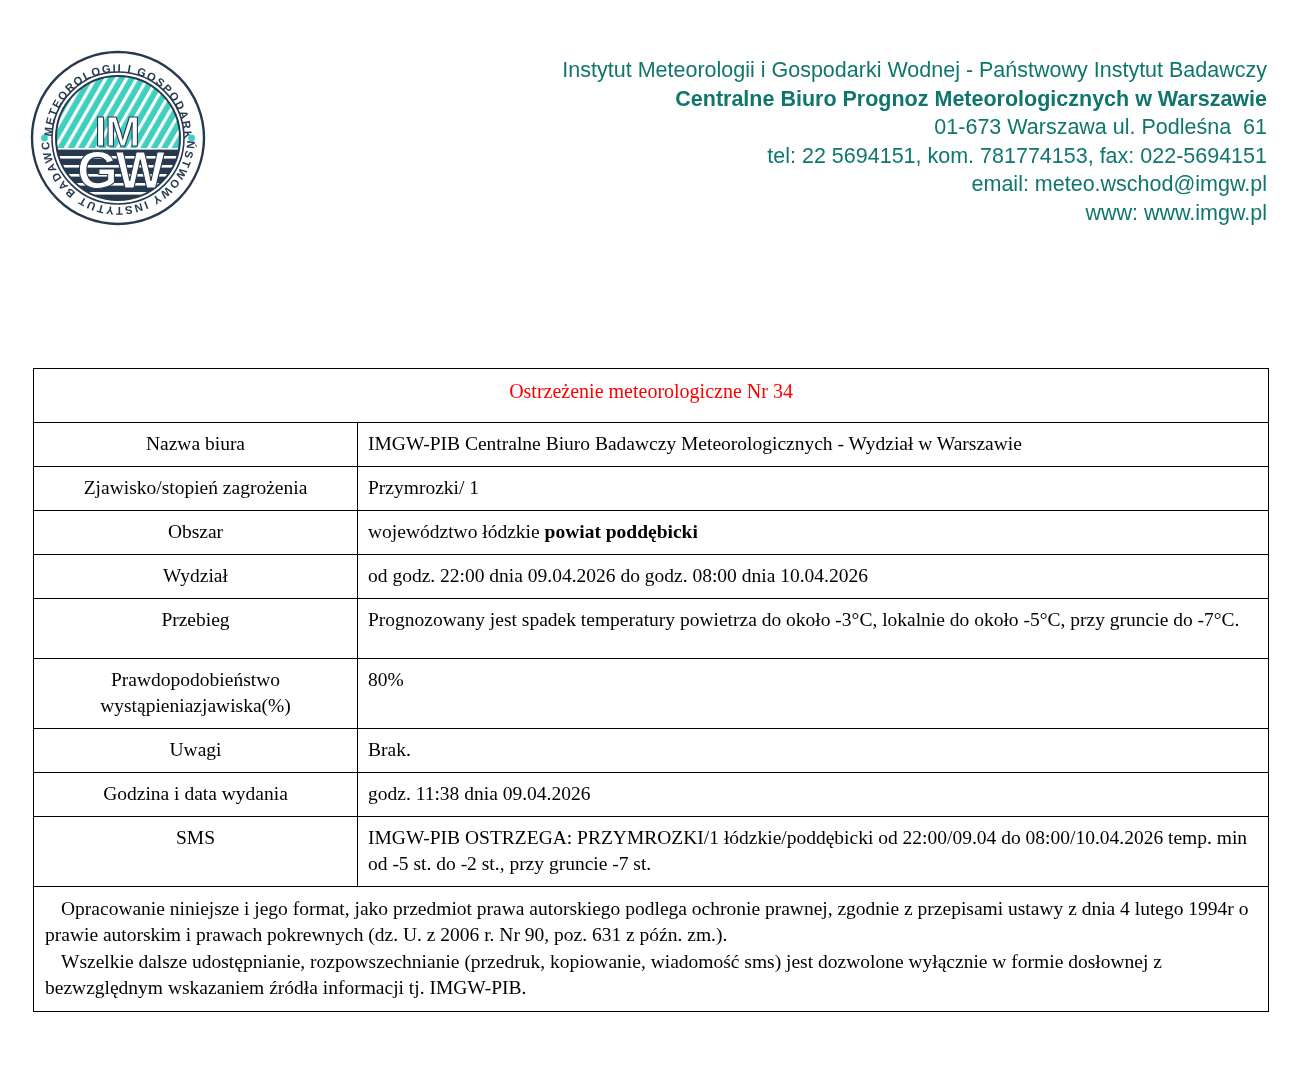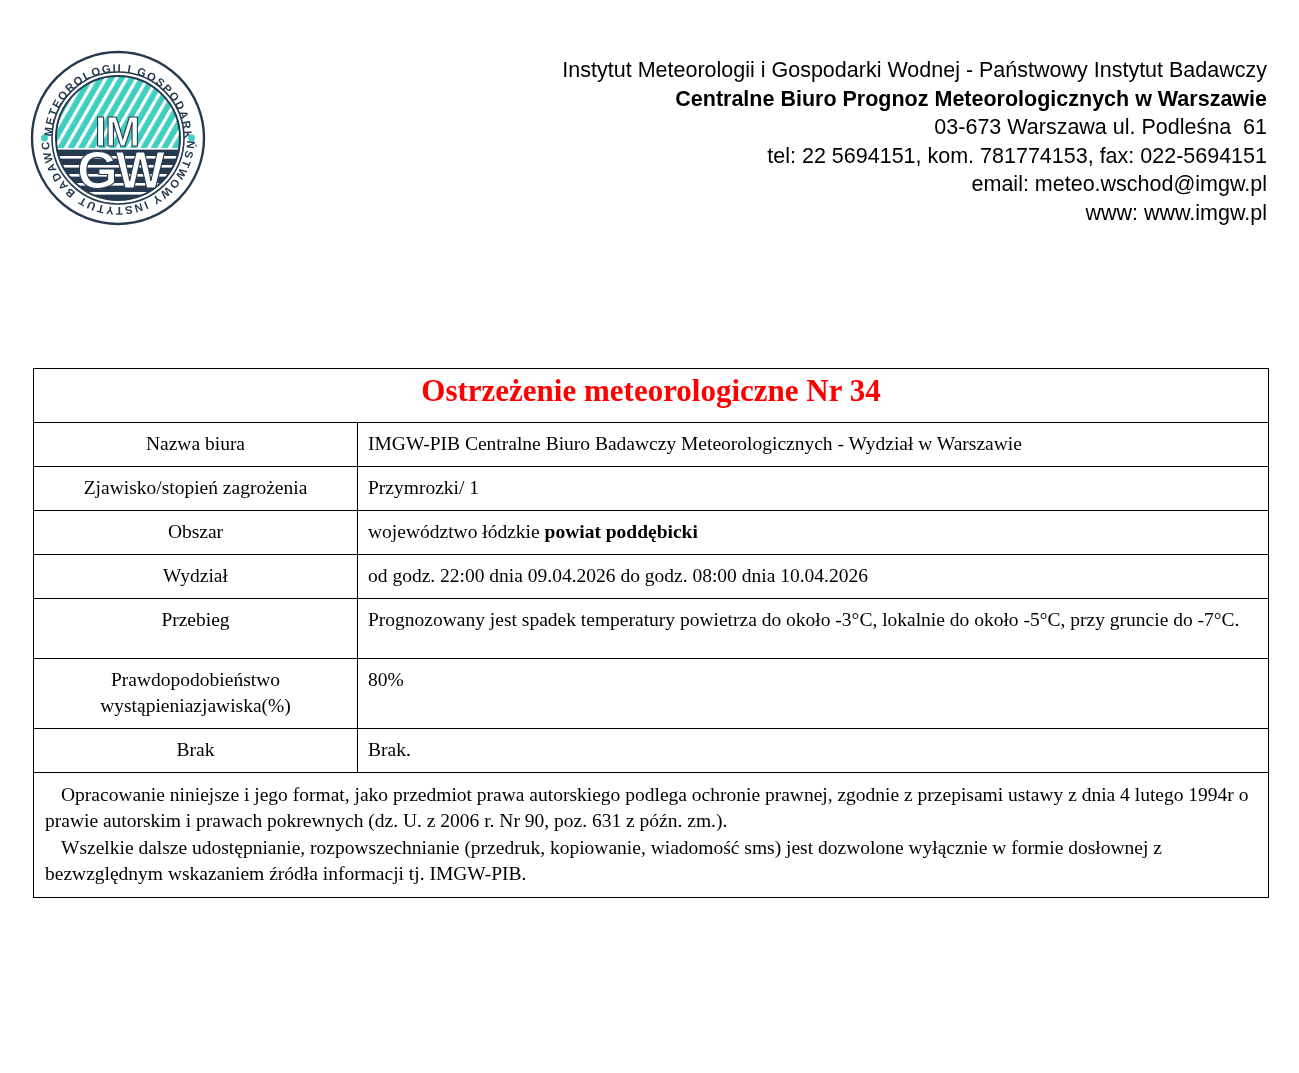--- a/index.html
+++ b/index.html
@@ -34,21 +34,21 @@
   }
   .logo-wrap svg { display: block; }
 
   .header-lines {
     position: absolute;
     right: 32px;
     top: 56px;
     width: 820px;
     text-align: right;
     font-family: "Liberation Sans", "DejaVu Sans", sans-serif;
-    color: #000000;
+    color: #0f766e;
     font-size: 21.5px;
     line-height: 28.5px;
   }
   .header-lines .hl { white-space: pre; }
   .header-lines .hl.bold { font-weight: bold; }
 
   
   .doc-table {
     position: absolute;
     left: 33px;
@@ -67,22 +67,22 @@
   .col-label { width: 324px; font-weight: normal; text-align: center; }
   .col-value { width: 911px; }
 
   .title-cell {
     text-align: center;
     padding: 13px 10px 14px 10px;
     height: 36px;
   }
   .title-text {
     color: #ff0000;
-    font-weight: bold;
-    font-size: 31px;
+    font-weight: normal;
+    font-size: 20px;
     line-height: 28px;
   }
 
   .r-tall { height: 36px; }
   .r-two { height: 60px; margin-top: 11px; }
 
   .value-bold { font-weight: bold; text-align: right; }
 
   .footer-cell {
     padding: 12px 14px 14px 14px;
@@ -140,21 +140,21 @@
       <g>
         <text x="89" y="98" text-anchor="middle" font-family="&quot;Liberation Sans&quot;, sans-serif" font-size="42" font-weight="bold" fill="#ffffff" stroke="#26394f" stroke-width="1.1" letter-spacing="-1">IM</text>
         <text x="92" y="140" text-anchor="middle" font-family="&quot;Liberation Sans&quot;, sans-serif" font-size="52" font-weight="bold" fill="#ffffff" stroke="#26394f" stroke-width="1.1" letter-spacing="-2">GW</text>
       </g>
     </svg>
   </div>
 
   <div class="header-lines">
     <div class="hl">Instytut Meteorologii i Gospodarki Wodnej - Państwowy Instytut Badawczy</div>
     <div class="hl bold">Centralne Biuro Prognoz Meteorologicznych w Warszawie</div>
-    <div class="hl">03-673 Warszawa ul. Podleśna  61</div>
+    <div class="hl">01-673 Warszawa ul. Podleśna  61</div>
     <div class="hl">tel: 22 5694151, kom. 781774153, fax: 022-5694151</div>
     <div class="hl">email: meteo.wschod@imgw.pl</div>
     <div class="hl">www: www.imgw.pl</div>
   </div>
 </div>
 
 <table class="doc-table">
   <colgroup>
     <col class="col-label">
     <col class="col-value">
@@ -190,25 +190,33 @@
       <td class="col-label">Przebieg</td>
       <td class="col-value">Prognozowany jest spadek temperatury powietrza do około -3°C, lokalnie do około -5°C, przy gruncie do -7°C.</td>
     </tr>
 
     <tr class="r-two">
       <td class="col-label">Prawdopodobieństwo wystąpieniazjawiska(%)</td>
       <td class="col-value">80%</td>
     </tr>
 
     <tr class="r-tall">
-      <td class="col-label">Brak</td>
+      <td class="col-label">Uwagi</td>
       <td class="col-value">Brak.</td>
     </tr>
 
-
+    <tr class="r-tall">
+      <td class="col-label">Godzina i data wydania</td>
+      <td class="col-value">godz. 11:38 dnia 09.04.2026</td>
+    </tr>
+
+    <tr class="r-two">
+      <td class="col-label">SMS</td>
+      <td class="col-value">IMGW-PIB OSTRZEGA: PRZYMROZKI/1 łódzkie/poddębicki od 22:00/09.04 do 08:00/10.04.2026 temp. min od -5 st. do -2 st., przy gruncie -7 st.</td>
+    </tr>
 
     <tr>
       <td class="footer-cell" colspan="2">
         <p>Opracowanie niniejsze i jego format, jako przedmiot prawa autorskiego podlega ochronie prawnej, zgodnie z przepisami ustawy z dnia 4 lutego 1994r o prawie autorskim i prawach pokrewnych (dz. U. z 2006 r. Nr 90, poz. 631 z późn.  zm.).</p>
         <p>Wszelkie dalsze udostępnianie, rozpowszechnianie (przedruk, kopiowanie, wiadomość   sms) jest dozwolone wyłącznie w formie dosłownej z bezwzględnym wskazaniem źródła  informacji tj. IMGW-PIB.</p>
       </td>
     </tr>
   </tbody>
 </table>
 

